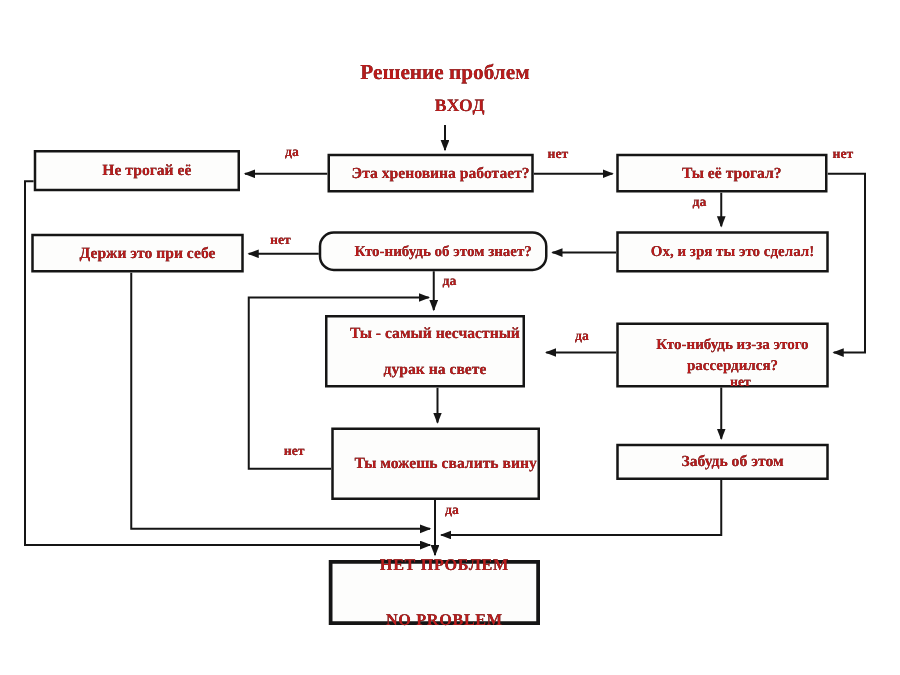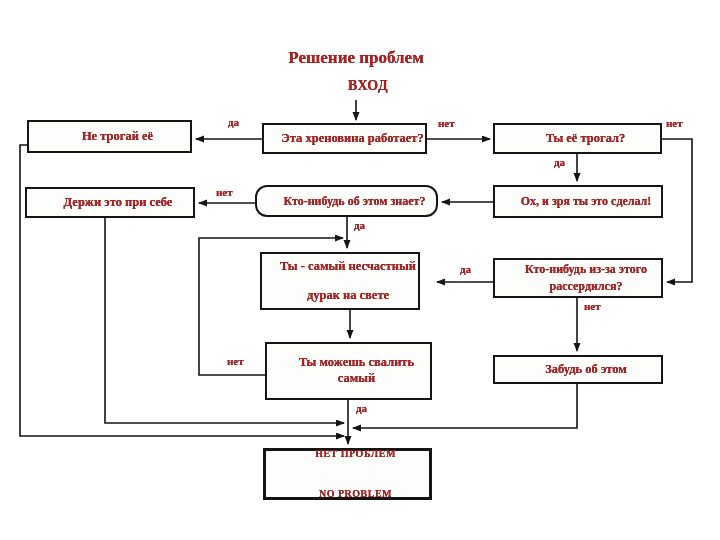--- a/index.html
+++ b/index.html
@@ -23,21 +23,21 @@
     font-size:12.5px;
     line-height:1.25;
     box-sizing:border-box;
     text-shadow:0 0 0.5px #222;
     padding-left:16px;
   }
   .box.spread{gap:13px;}
   .box.tight{gap:2px;font-size:12px;}
   .box.final{
     border-width:3px;
-    font-size:10px;
+    font-size:13px;
     gap:28px;
     letter-spacing:0.5px;
   }
   .edge-label{
     position:absolute;
     font-weight:700;
     font-size:11px;
     text-shadow:0 0 0.5px #222;
   }
   .title{
@@ -112,27 +112,27 @@
 
   <div class="box" style="left:493px;top:185px;width:170px;height:33px;font-size:12px;">
     <span>Ох, и зря ты это сделал!</span>
   </div>
 
   <div class="box spread" style="left:260px;top:252px;width:160px;height:58px;">
     <span>Ты - самый несчастный</span>
     <span>дурак на свете</span>
   </div>
 
-  <div class="box tight" style="left:493px;top:258px;width:170px;height:40px;">
+  <div class="box tight" style="left:493px;top:258px;width:170px;height:52px;">
     <span>Кто-нибудь из-за этого</span>
     <span>рассердился?</span>
   </div>
 
   <div class="box spread" style="left:265px;top:342px;width:167px;height:58px;">
-    <span>Ты можешь свалить самый</span>
+    <span>Ты можешь свалить вину</span>
   </div>
 
   <div class="box" style="left:493px;top:355px;width:170px;height:29px;">
     <span>Забудь об этом</span>
   </div>
 
   <div class="box final" style="left:263px;top:448px;width:169px;height:52px;">
     <span>НЕТ ПРОБЛЕМ</span>
     <span>NO PROBLEM</span>
   </div>

